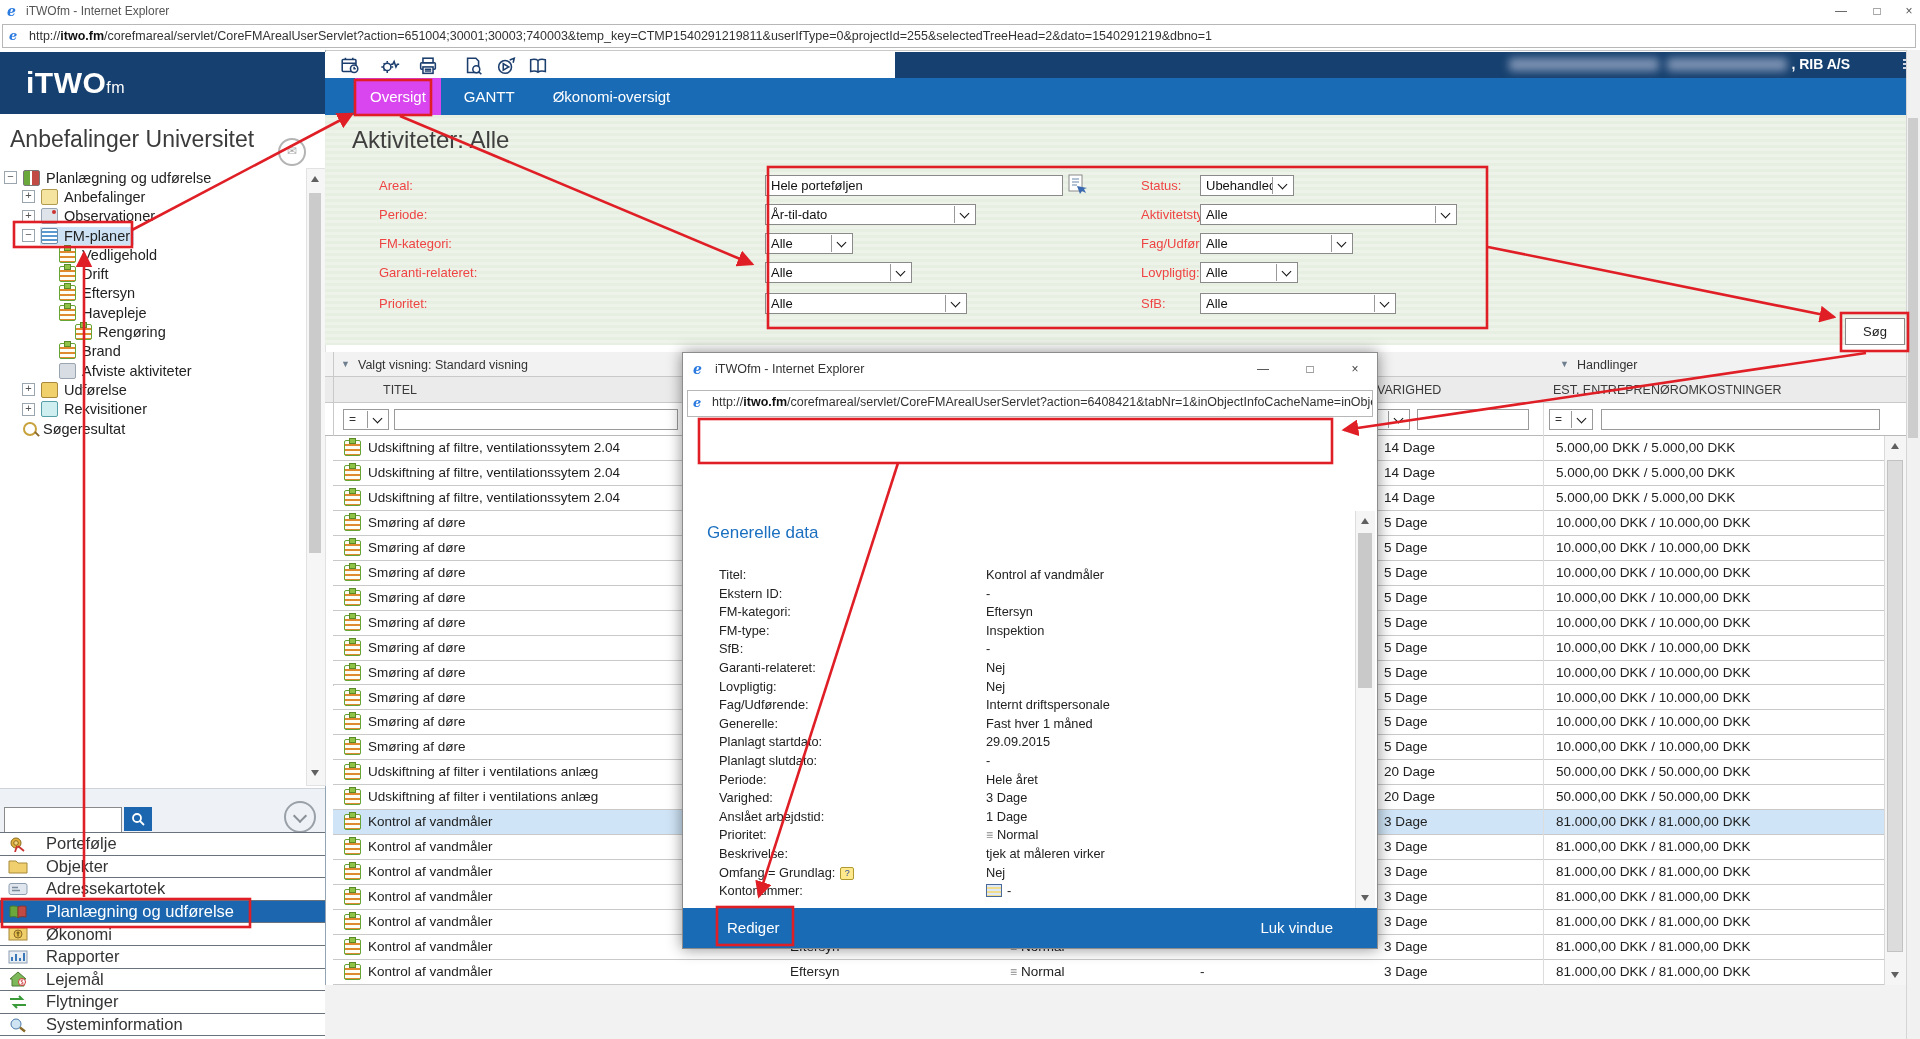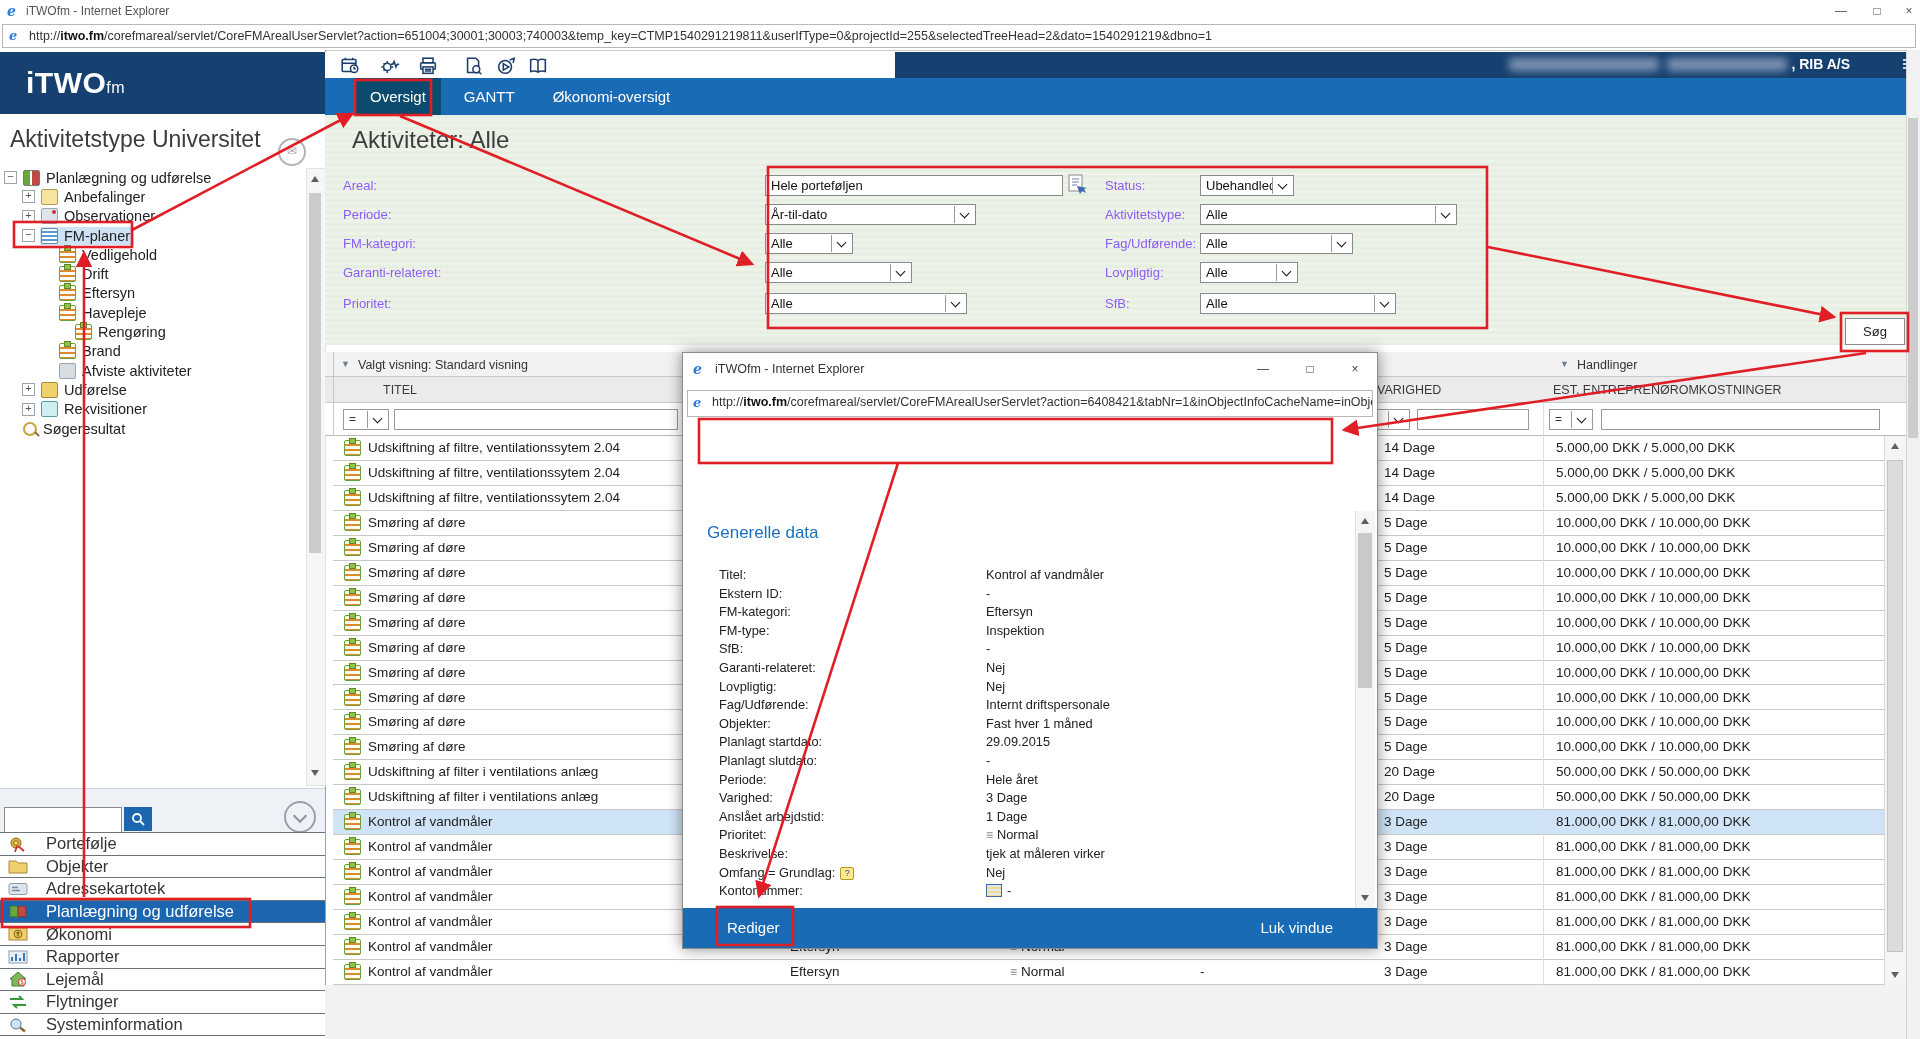--- a/index.html
+++ b/index.html
@@ -66,26 +66,26 @@
   
   #strip-white{left:325px;top:52px;width:570px;height:26px;background:#fff;}
   #strip-navy{left:895px;top:52px;width:1025px;height:26px;background:#16406f;}
   .tb-icon{position:absolute;top:54px;width:24px;height:24px;display:flex;align-items:center;justify-content:center;}
   #user-area{top:56px;right:70px;display:flex;align-items:center;color:#fff;font-size:14px;font-weight:bold;}
   .blur-block{height:13px;background:#7e93b3;filter:blur(4px);border-radius:3px;}
   #menu-lines{left:1903px;top:59px;width:12px;height:12px;
      background:repeating-linear-gradient(180deg,#cdd6e2 0 2px,transparent 2px 4px);}
   #tabsbar{left:325px;top:78px;width:1595px;height:37px;background:#1a6bb5;display:flex;padding-left:30px;box-sizing:border-box;}
   .maintab{color:#fff;font-size:15px;line-height:37px;padding:0 15px;margin-right:8px;}
-  .maintab.active{background:#0c4a6e;}
+  .maintab.active{background:#d946ef;}
   
   #filterarea{left:325px;top:115px;width:1581px;height:230px;
      background:repeating-linear-gradient(180deg,#e7efe2 0 3px,#edf3e8 3px 6px);}
   #fheading{left:352px;top:126px;font-size:24px;color:#3f3f3f;}
-  .flabel{position:absolute;font-size:13px;color:#8b5cf6;}
+  .flabel{position:absolute;font-size:13px;color:#ef4444;margin-left:36px;}
   .ctrl{position:absolute;height:21px;background:#fff;border:1px solid #8a8a8a;box-sizing:border-box;
      font-size:13px;line-height:19px;padding-left:5px;color:#111;}
   .sel .selbtn{position:absolute;right:1px;top:1px;bottom:1px;width:19px;background:#fff;border-left:1px solid #999;
      display:flex;align-items:center;justify-content:center;}
   .chev-s{width:6px;height:6px;border-right:1.6px solid #111;border-bottom:1.6px solid #111;transform:rotate(45deg);margin-top:-3px;}
   #areal-pick{left:1068px;top:174px;width:20px;height:22px;}
   #soeg-btn{left:1845px;top:318px;width:60px;height:27px;background:#fff;border:1px solid #8a8a8a;
      font-size:13px;color:#222;text-align:center;line-height:25px;box-sizing:border-box;}
   
   #viewbar{left:325px;top:352px;width:1581px;height:25px;background:#f2f2f2;border-bottom:1px solid #c9c9c9;box-sizing:border-box;}
@@ -166,21 +166,21 @@
     <div class="abs" id="ie-urlbox">
       <span class="abs eicon" id="ie-url-e" style="font-size:13px;">e</span>
       <span class="abs urltext"><span>http://</span><span class="urlbold">itwo.fm</span><span>/corefmareal/servlet/CoreFMArealUserServlet?action=651004;30001;30003;740003&amp;temp_key=CTMP1540291219811&amp;userIfType=0&amp;projectId=255&amp;selectedTreeHead=2&amp;dato=1540291219&amp;dbno=1</span></span>
     </div>
   </div>
 
   <div class="abs" id="sidebar">
     <div class="abs" id="logo-block">
       <div class="abs" id="logo"><span>iTWO</span><span class="sub">fm</span></div>
     </div>
-    <div class="abs" id="sb-title">Aktivitetstype Universitet</div>
+    <div class="abs" id="sb-title">Anbefalinger Universitet</div>
     <div class="abs" id="sb-envelope">✉</div>
     <div id="tree">
         <div class="tree-row" style="top: 118px; padding-left: 4px;">
           <span class="expander">−</span>
           <span class="tgroup">
             <span class="tic planning-book-icon"></span>
             <span class="tlabel">Planlægning og udførelse</span>
           </span>
         </div>
         <div class="tree-row" style="top: 137.3px; padding-left: 22px;">
@@ -724,21 +724,21 @@
             <span>Nej</span>
           </span>
           <span class="mfield-label" style="top: 167.6px;">Lovpligtig:</span>
           <span class="mfield-value" style="top: 167.6px;">
             <span>Nej</span>
           </span>
           <span class="mfield-label" style="top: 186.2px;">Fag/Udførende:</span>
           <span class="mfield-value" style="top: 186.2px;">
             <span>Internt driftspersonale</span>
           </span>
-          <span class="mfield-label" style="top: 204.8px;">Objekter:</span>
+          <span class="mfield-label" style="top: 204.8px;">Generelle:</span>
           <span class="mfield-value" style="top: 204.8px;">
             <span>Fast hver 1 måned</span>
           </span>
           <span class="mfield-label" style="top: 223.4px;">Planlagt startdato:</span>
           <span class="mfield-value" style="top: 223.4px;">
             <span>29.09.2015</span>
           </span>
           <span class="mfield-label" style="top: 242px;">Planlagt slutdato:</span>
           <span class="mfield-value" style="top: 242px;">
             <span>-</span>

